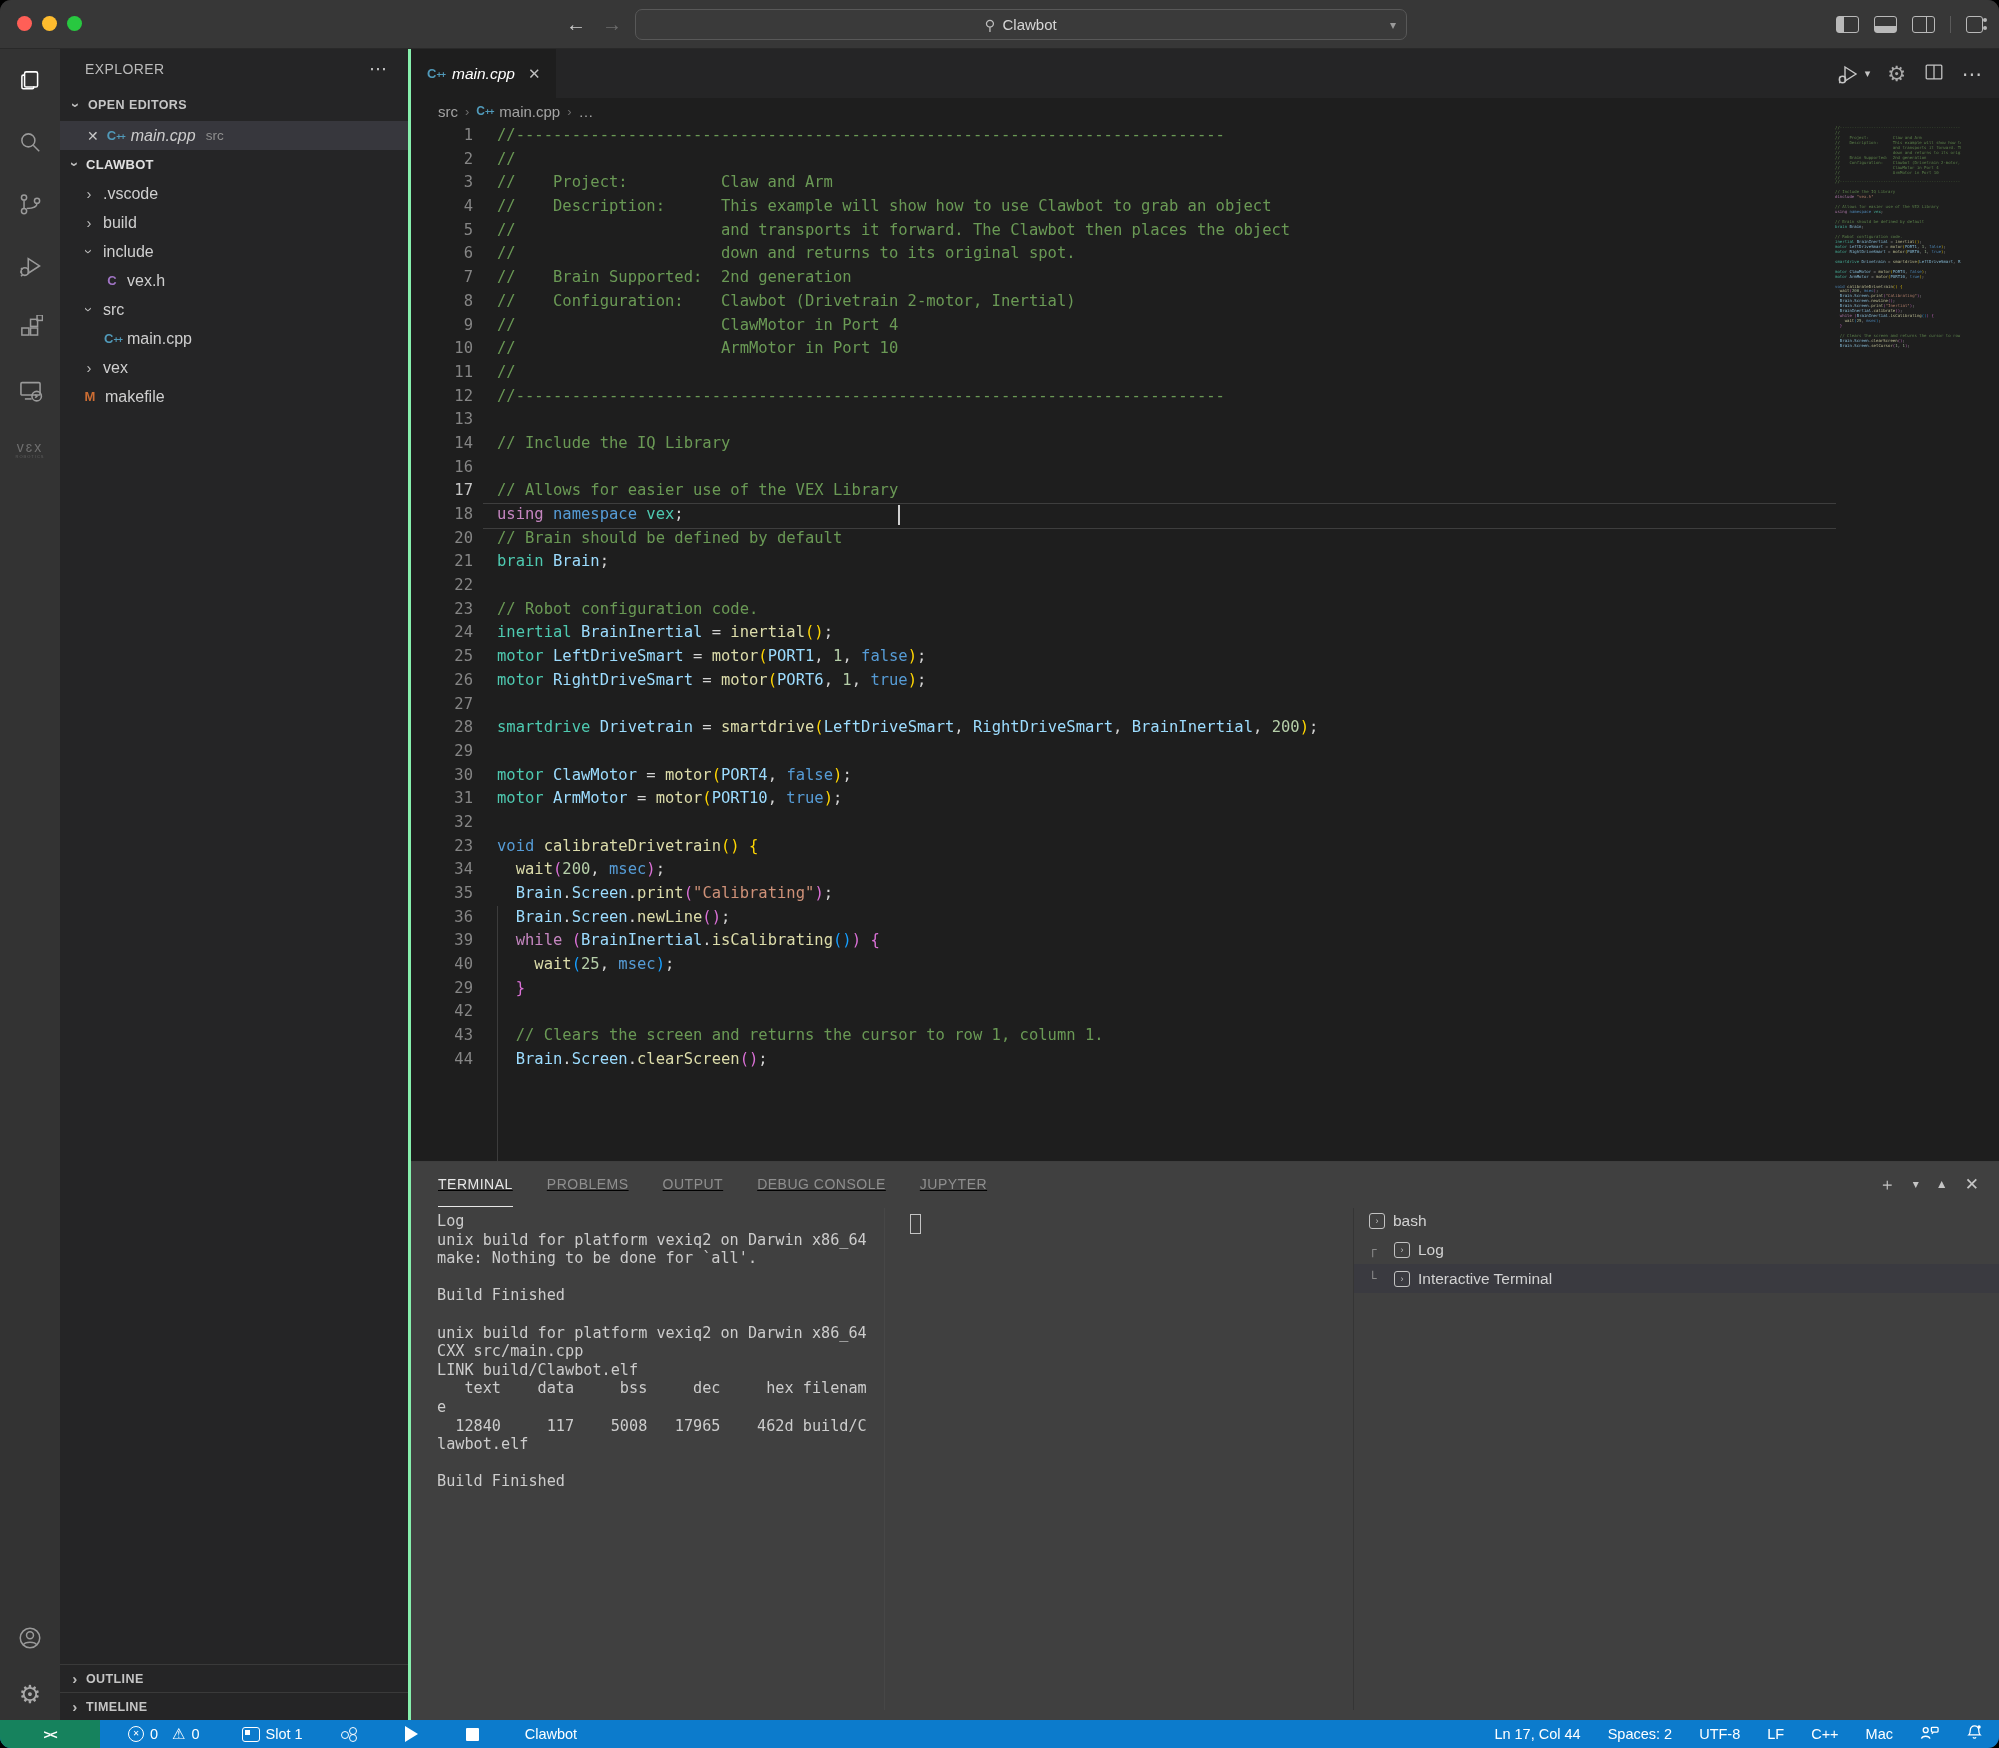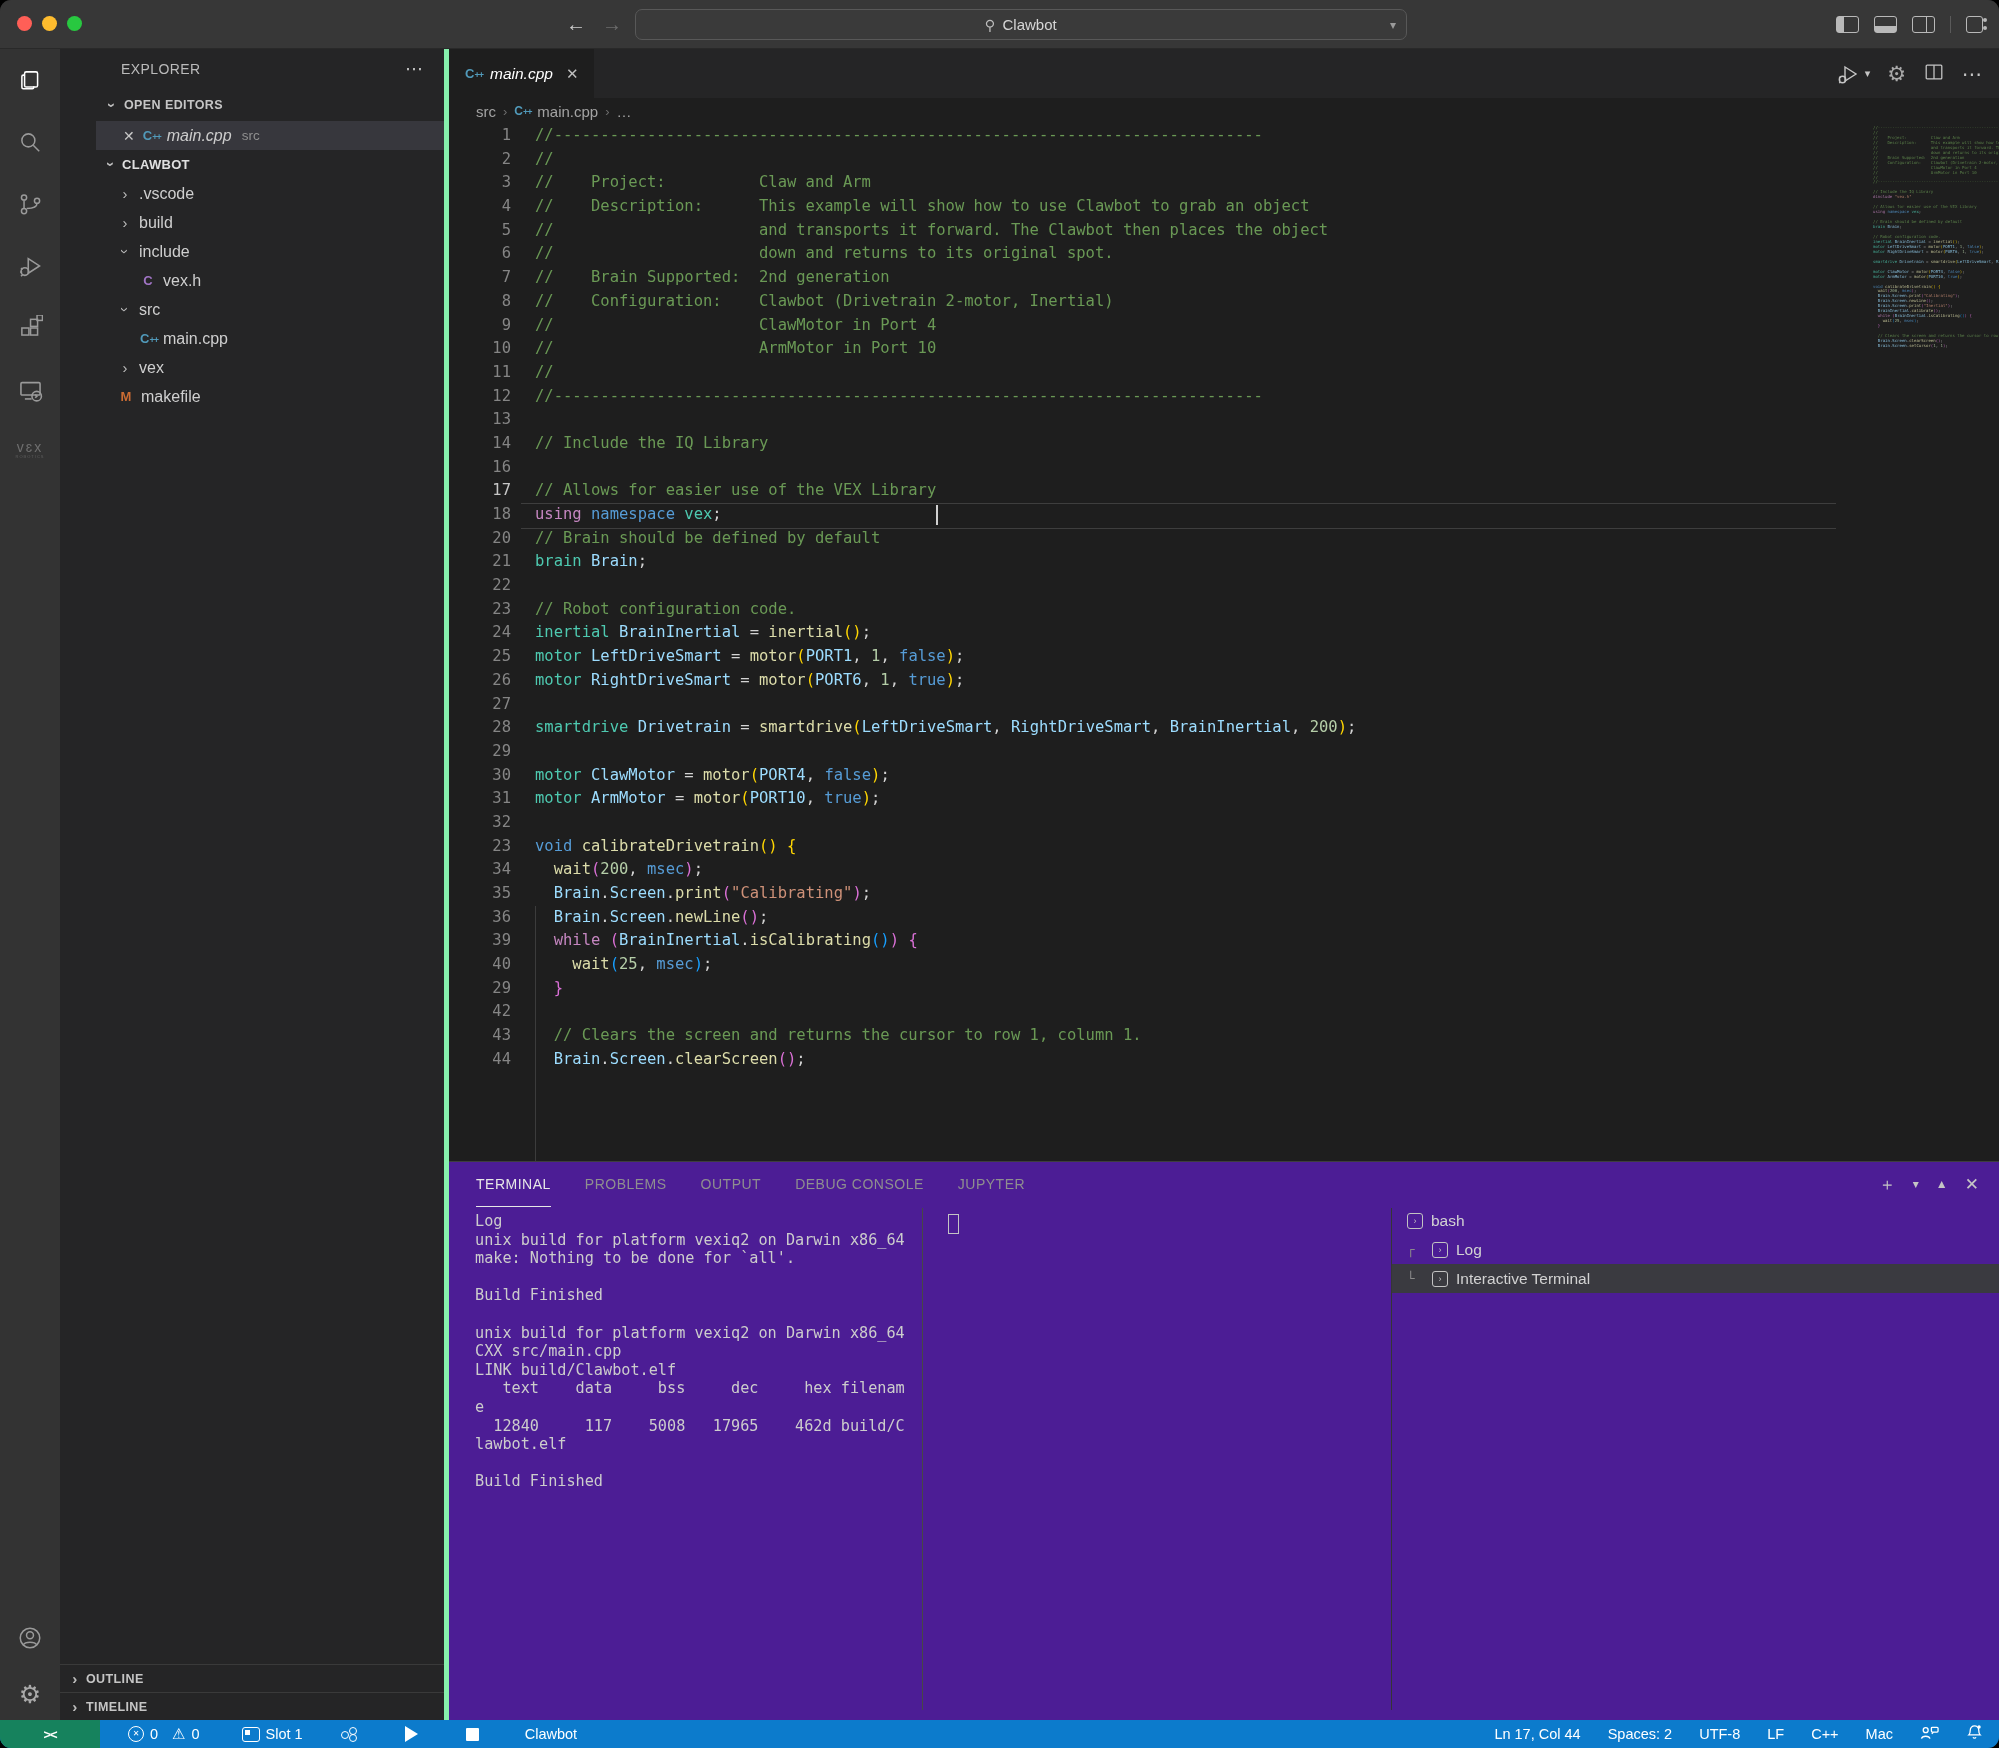--- a/index.html
+++ b/index.html
@@ -33,21 +33,21 @@
   .ab-item{width:80px;height:62px;display:flex;align-items:center;justify-content:center;position:relative;color:#9a9a9a;}
   .ab-item.active{color:#fff;}
   .ab-item.active::before{content:"";position:absolute;left:0;top:8px;bottom:8px;width:2px;background:#fff;}
   .ab-item svg{stroke:currentColor;fill:none;stroke-width:1.4;}
   .ab-bottom{position:absolute;bottom:6px;left:0;width:60px;display:flex;flex-direction:column;align-items:center;gap:14px;}
   .vex-logo{color:#6f6f6f;text-align:center;font-size:14px;letter-spacing:2px;line-height:10px;}
   .vex-logo small{display:block;font-size:4px;letter-spacing:1px;color:#5e5e5e;}
   .gear-glyph{font-size:25px;color:#a9a9a9;}
 
   
-  .sidebar{width:348px;flex:none;background:#252526;color:#cccccc;position:relative;border-right:5px solid #86efac;padding-left:36px;}
+  .sidebar{width:348px;flex:none;background:#252526;color:#cccccc;position:relative;border-right:3px solid #86efac;}
   .sb-title{height:40px;display:flex;align-items:center;padding:0 20px 0 25px;font-size:14px;color:#bbbbbb;letter-spacing:.4px;}
   .sb-title .more{margin-left:auto;color:#c5c5c5;font-size:18px;letter-spacing:1px;}
   .sec-header{height:32px;display:flex;align-items:center;font-weight:bold;font-size:12.5px;letter-spacing:.4px;color:#c5c5c5;padding-left:8px;gap:4px;}
   .sec-header .tw{width:16px;text-align:center;}
   .oe-row{height:29px;display:flex;align-items:center;padding-left:27px;gap:8px;font-size:16px;background:#37373d;}
   .oe-row .close-x{color:#c8c8c8;font-size:14px;}
   .oe-row .dim{color:#8f8f8f;font-size:13.5px;margin-left:2px;}
   .ws-header{height:29px;display:flex;align-items:center;font-weight:bold;font-size:13px;letter-spacing:.3px;color:#e0e0e0;padding-left:8px;gap:4px;}
   .tree-row{height:29px;display:flex;align-items:center;font-size:16px;color:#cfcfcf;gap:7px;}
   .tw{display:inline-block;width:14px;color:#bdbdbd;font-size:15px;text-align:center;}
@@ -80,21 +80,21 @@
   .tk-c{color:#6a9955;} .tk-k{color:#c586c0;} .tk-t{color:#4ec9b0;} .tk-v{color:#9cdcfe;}
   .tk-f{color:#dcdcaa;} .tk-n{color:#b5cea8;} .tk-s{color:#ce9178;} .tk-b{color:#569cd6;}
   .tk-w{color:#d4d4d4;} .tk-g{color:#ffd602;} .tk-m{color:#da70d6;} .tk-u{color:#179fff;}
   .cur-overlay{position:absolute;left:72px;right:163px;height:23.7px;border-top:1px solid #3e3e3e;border-bottom:1px solid #3e3e3e;top:379px;pointer-events:none;}
   .caret{position:absolute;left:487px;top:381px;width:2px;height:20px;background:#d0d0d0;}
   .indent-guide{position:absolute;left:86px;top:782px;height:257px;width:1px;background:#3c3c3c;}
   .minimap{position:absolute;left:1424px;top:2px;width:126px;overflow:hidden;opacity:.8;}
   .mini-line{font-size:4px;line-height:4.95px;white-space:pre;}
 
   
-  .panel{height:558px;flex:none;border-top:1px solid #3e3e3e;position:relative;background:#4c1d95;}
+  .panel{height:558px;flex:none;border-top:1px solid #3e3e3e;position:relative;background:#404040;text-decoration:underline;}
   .panel-tabs{height:44px;display:flex;align-items:center;padding-left:27px;gap:34px;position:relative;}
   .ptab{font-size:14px;letter-spacing:.5px;color:#8f8f8f;height:100%;display:flex;align-items:center;border-bottom:1.5px solid transparent;}
   .ptab.active{color:#e7e7e7;border-bottom-color:#e7e7e7;}
   .panel-icons{position:absolute;right:20px;top:0;height:44px;display:flex;align-items:center;gap:17px;color:#c5c5c5;font-size:17px;}
   .panel-icons .small{font-size:12px;}
   .panel-body{position:absolute;top:44px;left:0;right:0;bottom:0;}
   .term-output{position:absolute;left:26px;top:6px;margin:0;font-family:"DejaVu Sans Mono","Liberation Mono",monospace;font-size:15.2px;line-height:18.6px;color:#cccccc;white-space:pre;}
   .pane-divider{position:absolute;left:473px;top:2px;bottom:10px;width:1px;background:#474747;}
   .list-divider{position:absolute;left:942px;top:2px;bottom:10px;width:1px;background:#353535;}
   .ghost-cursor{position:absolute;left:499px;top:8px;width:9px;height:18px;border:1px solid #c4c4c4;}

